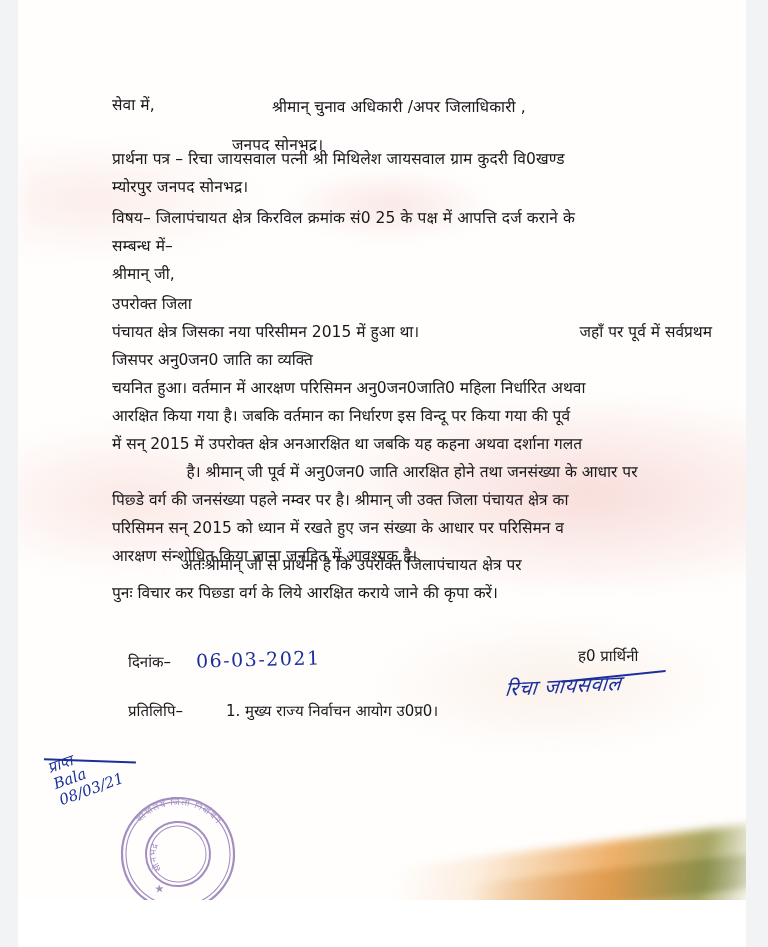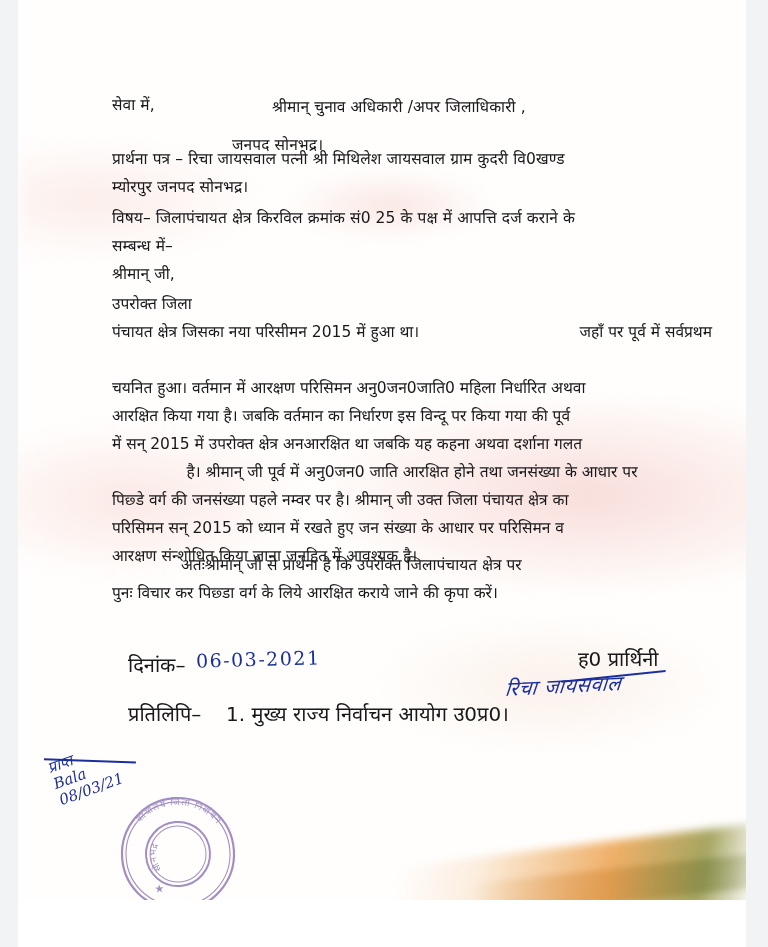--- a/index.html
+++ b/index.html
@@ -144,21 +144,21 @@
   }
   .body-line.justify {
     display: flex;
     justify-content: space-between;
   }
   .body-line.justify > span { white-space: nowrap; }
 
   .sig-label {
     position: absolute;
     color: #18181a;
-    font-size: 20px;
+    font-size: 15px;
     font-family: "DejaVu Sans", sans-serif;
     white-space: nowrap;
   }
 
   
   .handwrite {
     position: absolute;
     font-family: "DejaVu Serif", serif;
     color: #1f33a8;
     white-space: nowrap;
@@ -239,20 +239,21 @@
 
   <div id="para1">
       <div class="body-line justify" style="top: 292px; text-indent: 0px;">
         <span>उपरोक्त  जिला</span>
       </div>
       <div class="body-line justify" style="top: 320px;">
         <span>पंचायत  क्षेत्र  जिसका  नया  परिसीमन  2015  में  हुआ  था।</span>
         <span>जहाँ  पर  पूर्व  में  सर्वप्रथम</span>
       </div>
       <div class="body-line justify" style="top: 348px;">
+        <span>जिसपर  अनु0जन0  जाति  का  व्यक्ति</span>
       </div>
       <div class="body-line" style="top: 376px;"><span>चयनित  हुआ।  वर्तमान  में  आरक्षण  परिसिमन  अनु0जन0जाति0  महिला  निर्धारित  अथवा</span></div>
       <div class="body-line" style="top: 404px;"><span>आरक्षित  किया  गया  है।  जबकि  वर्तमान  का  निर्धारण  इस  विन्दू  पर  किया  गया  की  पूर्व</span></div>
       <div class="body-line" style="top: 432px;"><span>में  सन्  2015  में  उपरोक्त  क्षेत्र  अनआरक्षित  था  जबकि  यह  कहना  अथवा  दर्शाना  गलत</span></div>
       <div class="body-line" style="top: 460px; text-align: center;"><span>है।  श्रीमान्  जी  पूर्व  में  अनु0जन0  जाति  आरक्षित  होने  तथा  जनसंख्या  के  आधार  पर</span></div>
       <div class="body-line" style="top: 488px;"><span>पिछ्डे  वर्ग  की  जनसंख्या  पहले  नम्वर  पर  है।  श्रीमान्  जी  उक्त  जिला  पंचायत  क्षेत्र  का</span></div>
       <div class="body-line" style="top: 516px;"><span>परिसिमन  सन्  2015  को  ध्यान  में  रखते  हुए  जन  संख्या  के  आधार  पर  परिसिमन  व</span></div>
       <div class="body-line" style="top: 544px;"><span>आरक्षण  संन्शोधित  किया  जाना  जनहित  में  आवश्यक  है।</span></div>
     </div>
 

